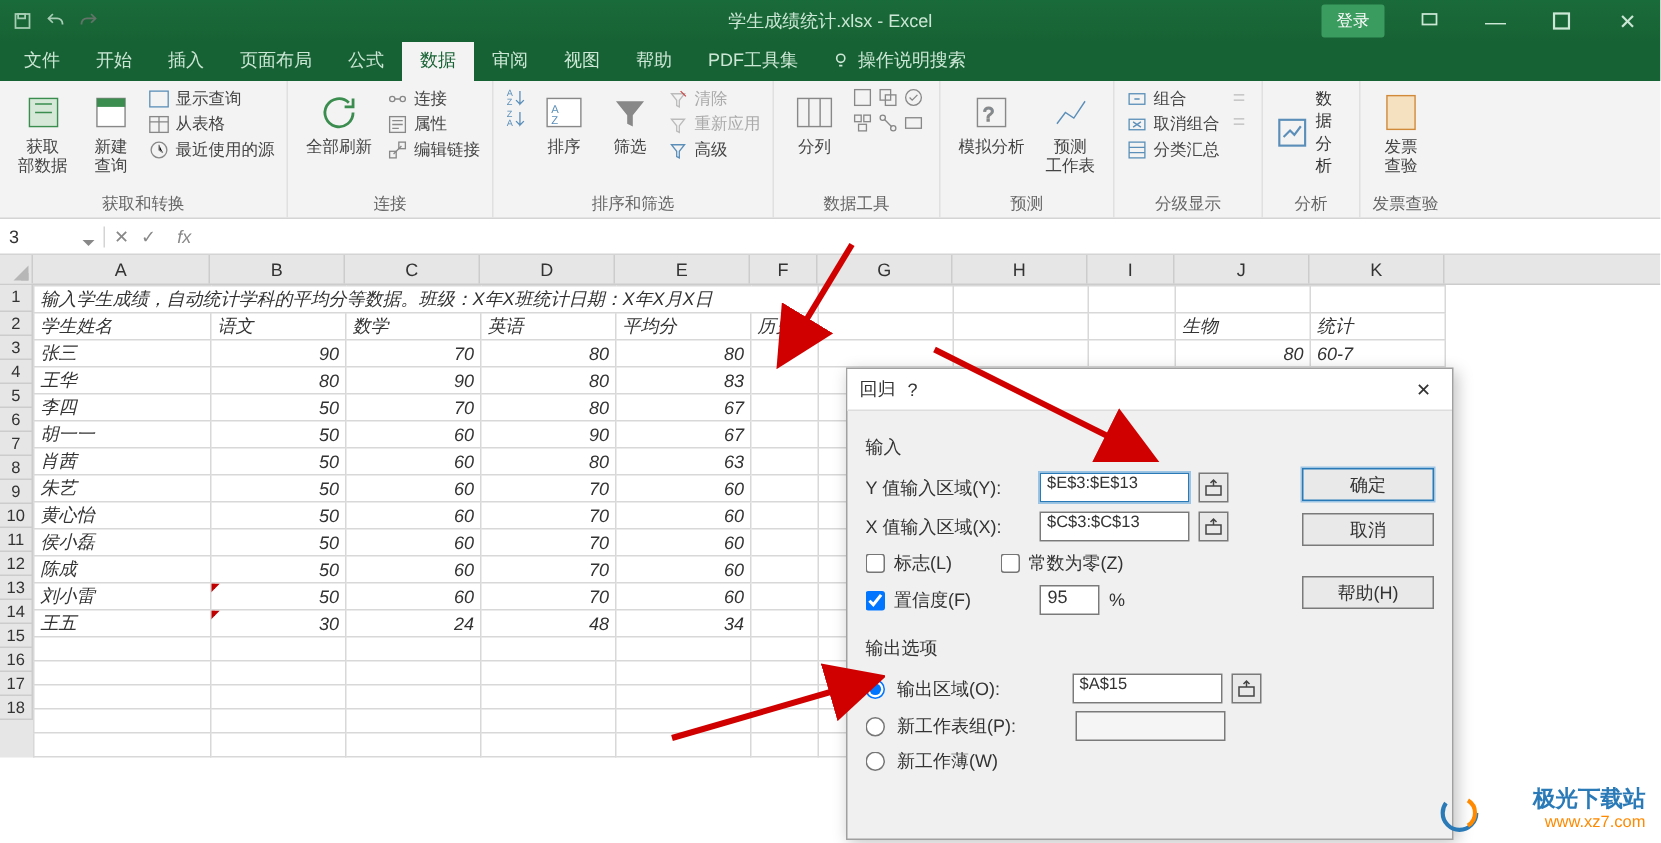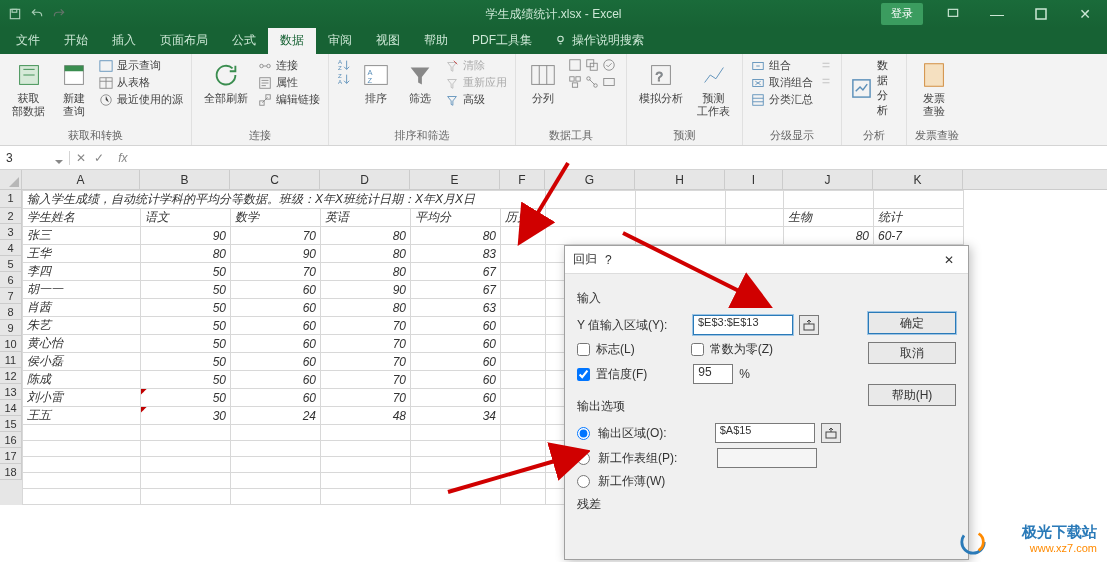--- a/index.html
+++ b/index.html
@@ -712,21 +712,31 @@
     <div class="form-row">
       <div class="lbl"><span>Y 值输入区域(Y):</span></div>
       <div class="range-input active">$E$3:$E$13</div>
       <div class="range-btn">
           <svg width="12" height="12" viewBox="0 0 12 12" stroke="#444" fill="none">
             <rect x="1" y="5" width="10" height="6"></rect>
             <path d="M6 1v4M4 3l2-2 2 2"></path>
           </svg>
         </div>
     </div>
-    <div class="form-row" style="gap:56px">
+    <div class="form-row">
+      <div class="lbl"><span>X 值输入区域(X):</span></div>
+      <div class="range-input">$C$3:$C$13</div>
+      <div class="range-btn">
+          <svg width="12" height="12" viewBox="0 0 12 12" stroke="#444" fill="none">
+            <rect x="1" y="5" width="10" height="6"></rect>
+            <path d="M6 1v4M4 3l2-2 2 2"></path>
+          </svg>
+        </div>
+    </div>
+    <div class="form-row" style="gap:32px">
       <label class="chk">
           <input type="checkbox" style="">
           <span>标志(L)</span>
         </label>
       <label class="chk">
           <input type="checkbox" style="">
           <span>常数为零(Z)</span>
         </label>
     </div>
     <div class="form-row">
@@ -755,21 +765,20 @@
     <div class="radio-row">
       <input type="radio" name="out" style="">
         <span>新工作表组(P):</span>
       <div style="width:28px"></div>
       <div class="range-input" style="background:#f5f5f5"></div>
     </div>
     <div class="radio-row">
       <input type="radio" name="out" style="">
         <span>新工作薄(W)</span>
     </div>
-    <div class="fieldset-lbl" style="margin-top:6px">残差</div>
   </div>
 </div>
 
 <svg class="arrow" style="left:500px;top:155px;width:80px;height:100px" viewBox="0 0 80 100">
     <defs>
       <marker id="ah" markerWidth="10" markerHeight="10" refX="5" refY="5" orient="auto">
         <path d="M0 0L10 5L0 10z" fill="#d00000"></path>
       </marker>
     </defs>
     <path d="M68 8 L28 74" stroke="#d00000" stroke-width="4" marker-end="url(#ah)"></path>

